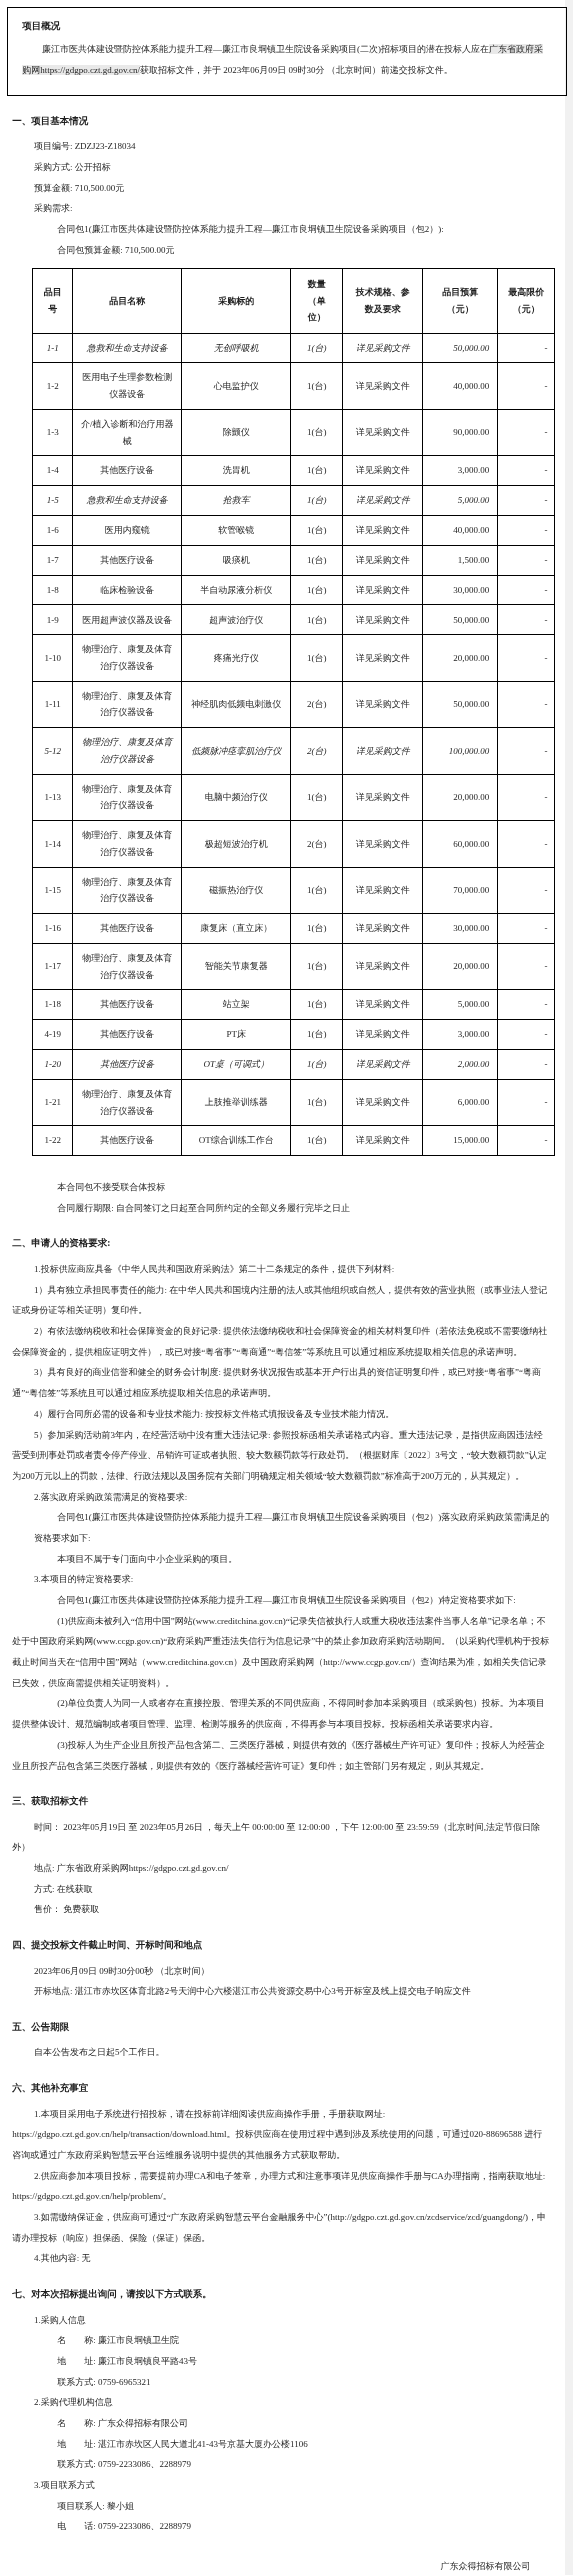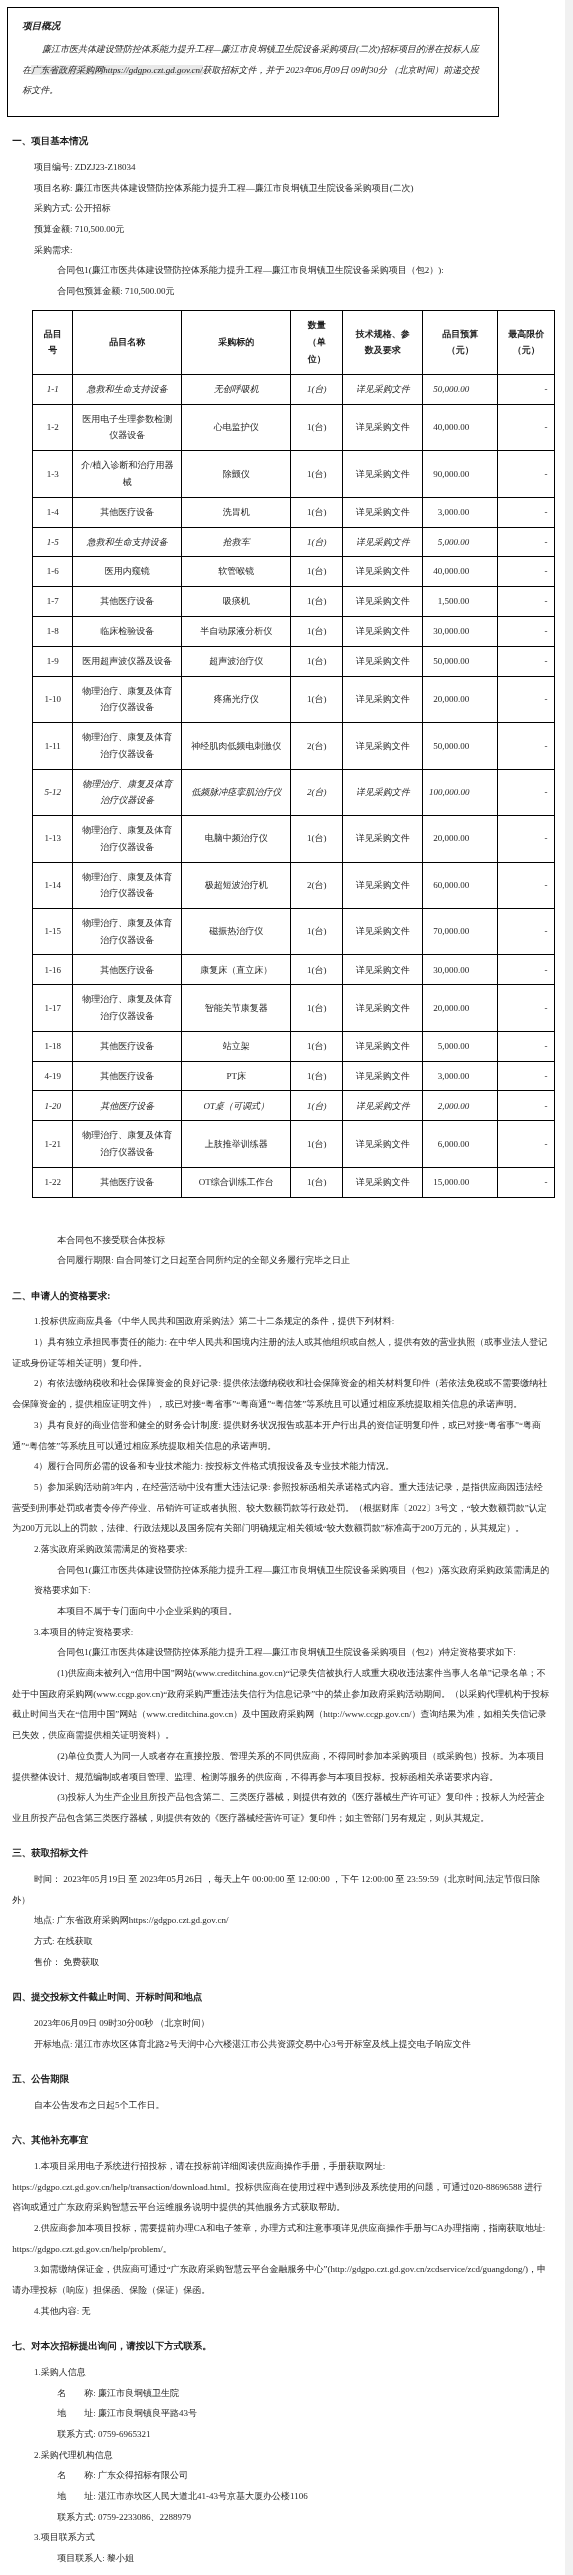--- a/index.html
+++ b/index.html
@@ -1,62 +1,61 @@
 <!DOCTYPE html>
 <html style="font-size:9px"><head>
 <meta charset="utf-8">
 <style>
   html,body{margin:0;padding:0;background:#f1f1f1;}
   body{font-family:"Liberation Serif","DejaVu Serif",serif;color:#1f1f1f;}
   .content{width:565px;background:#ffffff;box-sizing:border-box;
            padding:7.3px 9px 26px 6.7px;min-height:2576px;}
-  .ov-box{border:1.1px solid #000;box-sizing:border-box;width:492px;
-          padding:11px 14.5px 14.5px 14.5px;font-style:italic;}
+  .ov-box{border:1.1px solid #000;box-sizing:border-box;width:560px;
+          padding:11px 14.5px 14.5px 14.5px;}
   .ov-title{font-size:9.5px;font-weight:bold;line-height:1.6;}
   .ov-p{margin:4.5px 0 0 0;font-size:9px;line-height:2.3;text-indent:2.2em;}
   .hl{background:#e9e9e9;}
   .doc{padding:0 5.6px;}
   h2{font-size:9.5px;font-weight:bold;margin:16.7px 0 6.7px 0;line-height:1.8;}
   .p{margin:0;font-size:9px;line-height:2.3;}
   .pa{text-indent:2.4em;}           
   .pb{text-indent:5em;}             
   .pc{margin-left:2.4em;text-indent:2.6em;} 
-  .after-table{margin-top:32px;}
+  .after-table{margin-top:21px;}
   table{border-collapse:collapse;table-layout:fixed;margin:7.8px 0 0 20px;
         width:522px;font-size:9px;}
   col.c-no{width:40px;} col.c-name{width:109px;} col.c-target{width:109px;}
   col.c-qty{width:52px;} col.c-spec{width:80px;} col.c-budget{width:75px;}
   col.c-cap{width:57px;}
   th,td{border:0.6px solid #000;text-align:center;vertical-align:middle;
         padding:6.1px 5.6px;line-height:1.85;}
   table{border:1.1px solid #000;}
   th{font-weight:bold;white-space:pre-line;padding:6.7px 3.3px;
      border-bottom-width:1.1px;}
-  td.col-budget{text-align:right;padding-right:28px;}
+  td.col-budget{text-align:right;padding-right:8px;}
   td.col-cap{text-align:right;padding-right:6.7px;}
   tr.thick td{border-bottom-width:1.7px;font-style:italic;}
   .sig-block{margin-top:19px;}
   .sig{margin:0;font-size:9px;line-height:2.3;text-align:right;
        padding-right:20px;}
 </style>
 </head>
 <body>
 
 <div class="content">
 
   <div class="ov-box">
     <div class="ov-title">项目概况</div>
     <p class="ov-p"><span>廉江市医共体建设暨防控体系能力提升工程—廉江市良垌镇卫生院设备采购项目(二次)招标项目的潜在投标人应在</span><span class="hl">广东省政府采购网https://gdgpo.czt.gd.gov.cn/</span><span>获取招标文件，并于 2023年06月09日 09时30分 （北京时间）前递交投标文件。</span></p>
   </div>
 
   <div class="doc">
 
     <h2>一、项目基本情况</h2>
     <p class="p pa">项目编号: ZDZJ23-Z18034</p>
-    <p class="p pa">项目名称: 廉江市医共体建设暨防控体系能力提升工程—廉江市良垌镇卫生院设备采购项目(二次)</p>
     <p class="p pa">采购方式: 公开招标</p>
     <p class="p pa">预算金额: 710,500.00元</p>
     <p class="p pa">采购需求:</p>
     <p class="p pb">合同包1(廉江市医共体建设暨防控体系能力提升工程—廉江市良垌镇卫生院设备采购项目（包2）):</p>
     <p class="p pb">合同包预算金额: 710,500.00元</p>
 
     <table>
       <colgroup>
         <col class="c-no">
           <col class="c-name">
@@ -327,20 +326,21 @@
     <p class="p pa">1.采购人信息</p>
     <p class="p pb">名　　称: 廉江市良垌镇卫生院</p>
     <p class="p pb">地　　址: 廉江市良垌镇良平路43号</p>
     <p class="p pb">联系方式: 0759-6965321</p>
     <p class="p pa">2.采购代理机构信息</p>
     <p class="p pb">名　　称: 广东众得招标有限公司</p>
     <p class="p pb">地　　址: 湛江市赤坎区人民大道北41-43号京基大厦办公楼1106</p>
     <p class="p pb">联系方式: 0759-2233086、2288979</p>
     <p class="p pa">3.项目联系方式</p>
     <p class="p pb">项目联系人: 黎小姐</p>
+    <p class="p pb">电　　话: 0759-2233086、2288979</p>
 
     <div class="sig-block">
       <p class="sig">广东众得招标有限公司</p>
 
     </div>
 
   </div>
 </div>
 
 

